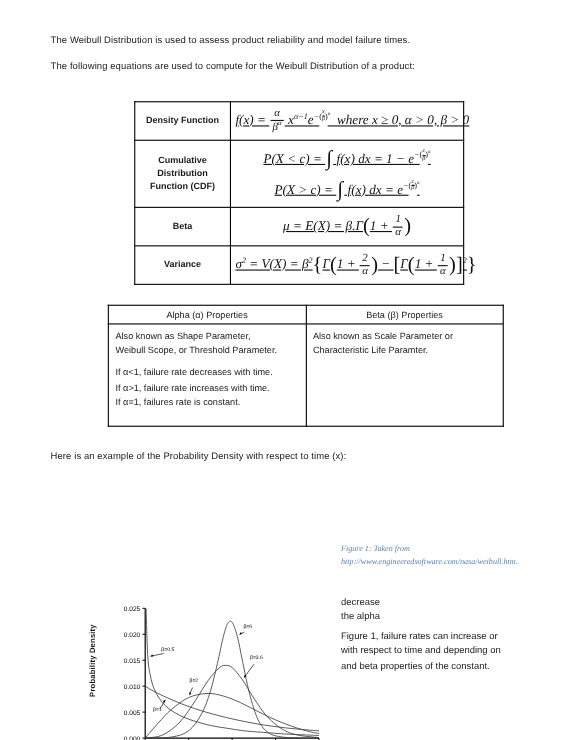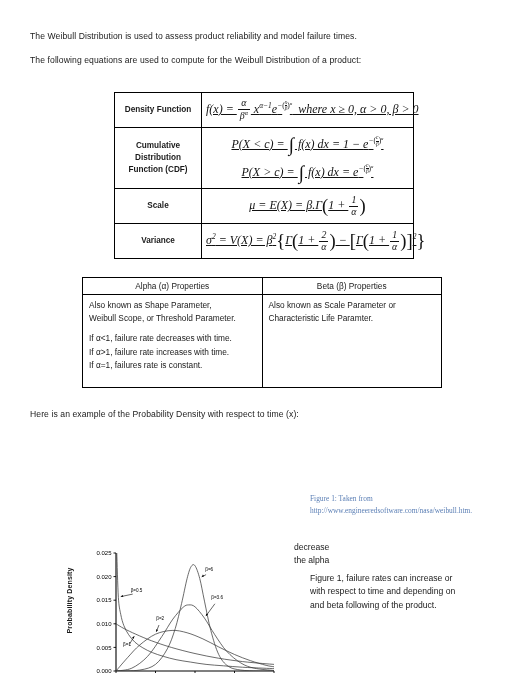--- a/index.html
+++ b/index.html
@@ -11,21 +11,21 @@
     height: 673px;
     background: #ffffff;
     font-family: "Liberation Sans", sans-serif;
     color: #1a1a1a;
     overflow: hidden;
   }
   .page {
     position: relative;
     width: 528px;
     height: 673px;
-    padding: 30px 30px 0 30px;
+    padding: 30px 30px 0 46px;
     box-sizing: border-box;
   }
   p.para {
     font-size: 8.6px;
     line-height: 1.55;
     margin: 0 0 11px 0;
     letter-spacing: 0.01em;
   }
   
   table.eqtable {
@@ -123,20 +123,21 @@
     height: 150px;
     margin: 4px 16px 2px 48px;
     position: relative;
   }
   .caption {
     position: absolute;
     left: 310px;
     top: 493px;
     width: 200px;
     font-family: "Liberation Serif", serif;
+    font-style: italic;
     font-size: 7.4px;
     line-height: 1.6;
     color: #5b7fb5;
   }
   .flowtext {
     font-size: 8.6px;
     line-height: 1.55;
     margin: 0;
   }
   .clearfix::after { content: ""; display: block; clear: both; }
@@ -179,21 +180,21 @@
           P(X &lt; c) = <span class="intsym">∫</span> f(x) dx = 1 −
           <span style="font-style:italic">e</span><sup class="e">−<span class="paren-big" style="font-size:1em">(</span><span class="pfrac"><span class="num">c</span><span class="den">β</span></span><span class="paren-big" style="font-size:1em">)</span><sup class="e">α</sup></sup>
         </div>
         <div class="eqline">
           P(X &gt; c) = <span class="intsym">∫</span> f(x) dx =
           <span style="font-style:italic">e</span><sup class="e">−<span class="paren-big" style="font-size:1em">(</span><span class="pfrac"><span class="num">c</span><span class="den">β</span></span><span class="paren-big" style="font-size:1em">)</span><sup class="e">α</sup></sup>
         </div>
       </td>
     </tr>
     <tr>
-      <td class="eqlabel">Scale</td>
+      <td class="eqlabel">Beta</td>
       <td class="eqbody">
         <div class="eqline">
           μ = E(X) = β.Γ<span class="paren-big">(</span>1 +
           <span class="frac"><span class="num">1</span><span class="den">α</span></span><span class="paren-big">)</span>
         </div>
       </td>
     </tr>
     <tr>
       <td class="eqlabel">Variance</td>
       <td class="eqbody">
@@ -297,17 +298,17 @@
     </div>
 
     <div class="flowtext" style="margin-top:120px;">
       <div>decrease</div>
       <div>the alpha</div>
     </div>
 
     <div class="flowtext" style="position:absolute; left:310px; top:572px; width:200px;">
       <div>Figure 1, failure rates can increase or</div>
       <div>with respect to time and depending on</div>
-      <div>and beta following of the product.</div>
+      <div>and beta properties of the constant.</div>
     </div>
   </div>
 
 </div>
 
 </body></html>

